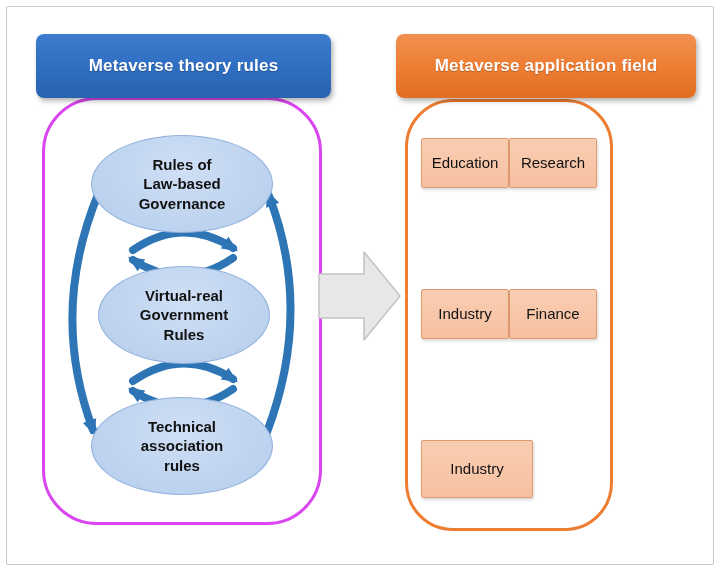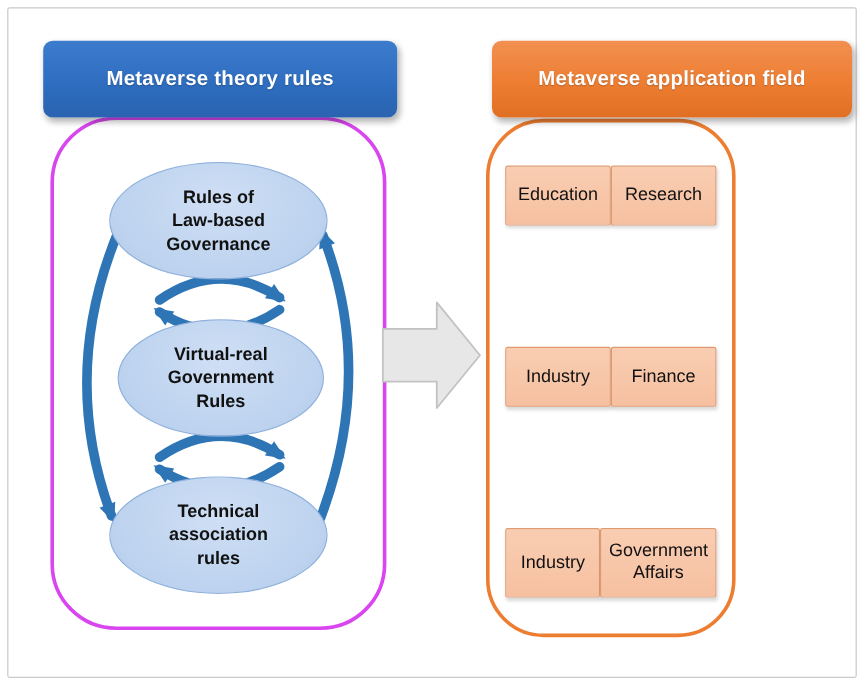--- a/index.html
+++ b/index.html
@@ -64,21 +64,21 @@
     position:absolute;left:405px;top:99px;width:208px;height:432px;
     border:3px solid #ed7d31;
     border-radius:48px;
     background:#ffffff;
     box-sizing:border-box;
     z-index:1;
     display:flex;flex-direction:column;justify-content:space-between;
     padding:36px 13px 30px 13px;
   }
   .right-header{
-    position:absolute;left:410px;top:34px;width:300px;height:64px;
+    position:absolute;left:396px;top:34px;width:300px;height:64px;
     background:linear-gradient(180deg,#f29050 0%, #ed7d31 55%, #e06f24 100%);
     border-radius:8px;
     box-shadow:2px 3px 5px rgba(0,0,0,0.3);
     display:flex;align-items:center;justify-content:center;
     z-index:3;
   }
   .box-row{display:flex;justify-content:space-between;}
   .app-box{
     width:112px;min-height:50px;
     background:linear-gradient(180deg,#f9cdb2 0%, #f6c0a0 100%);
@@ -163,19 +163,16 @@
         <span>Industry</span>
       </div>
       <div class="app-box">
         <span>Finance</span>
       </div>
     </div>
     <div class="box-row row-last">
       <div class="app-box">
         <span>Industry</span>
       </div>
-      <div class="app-box">
-        <span>Government Affairs</span>
-      </div>
     </div>
   </div>
 
 </div>
 
 </body></html>

